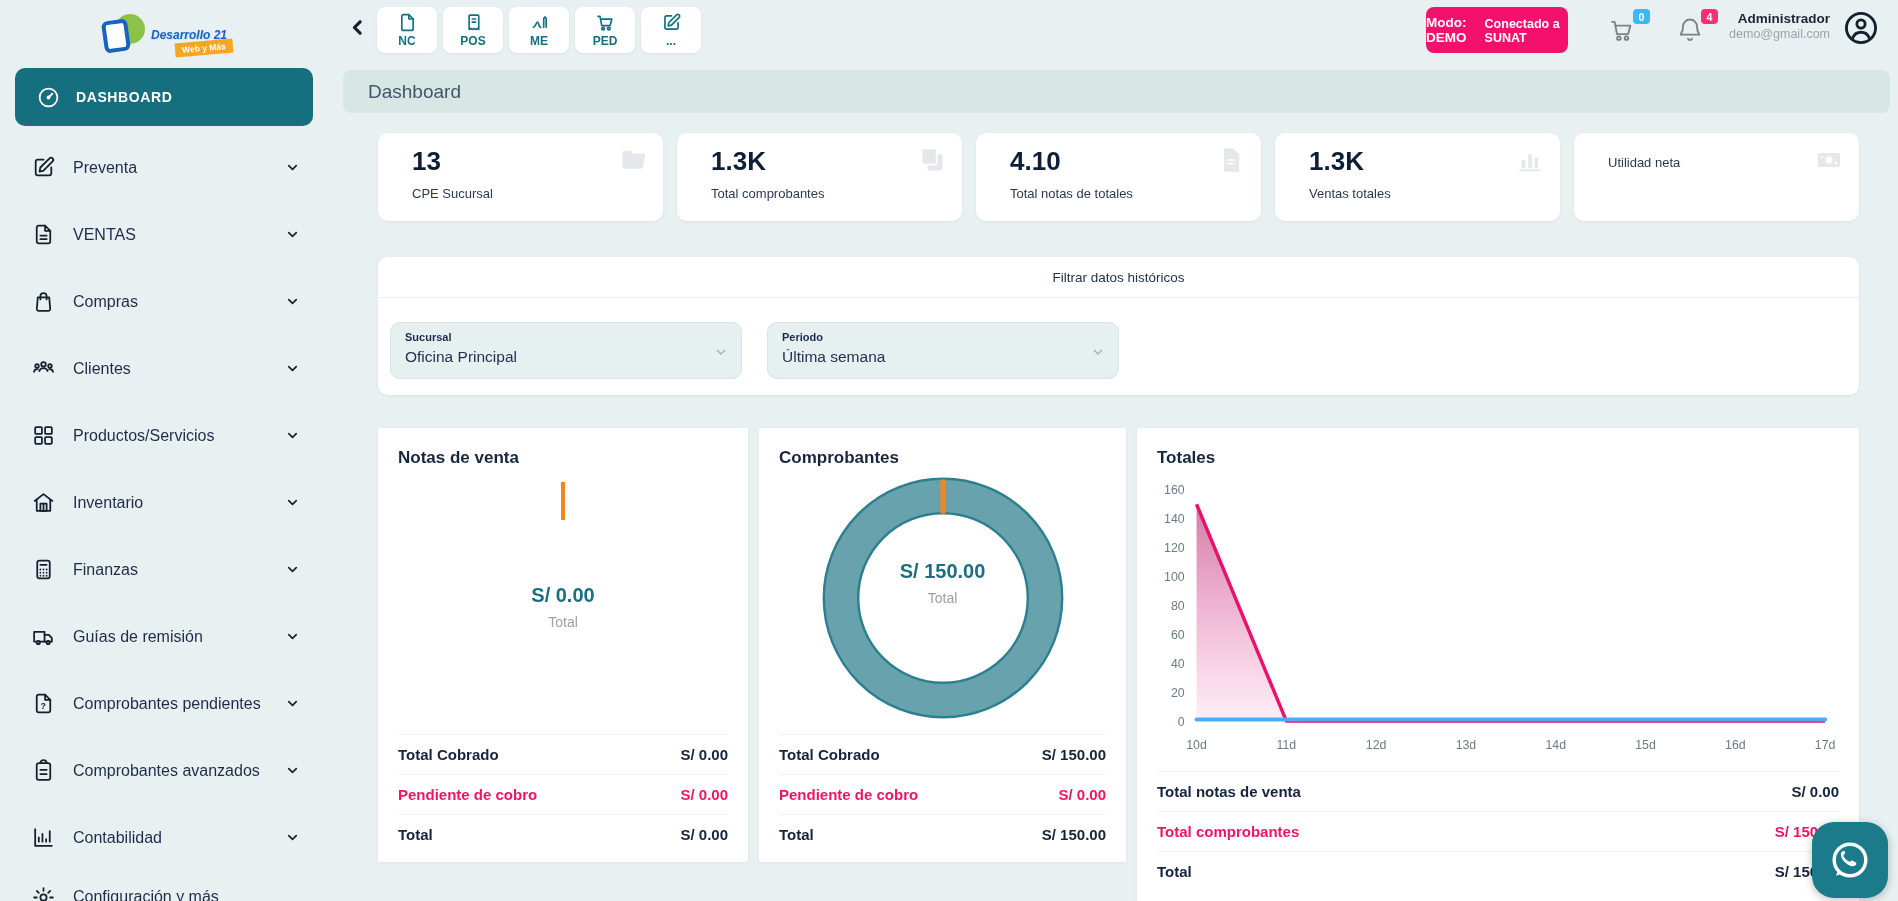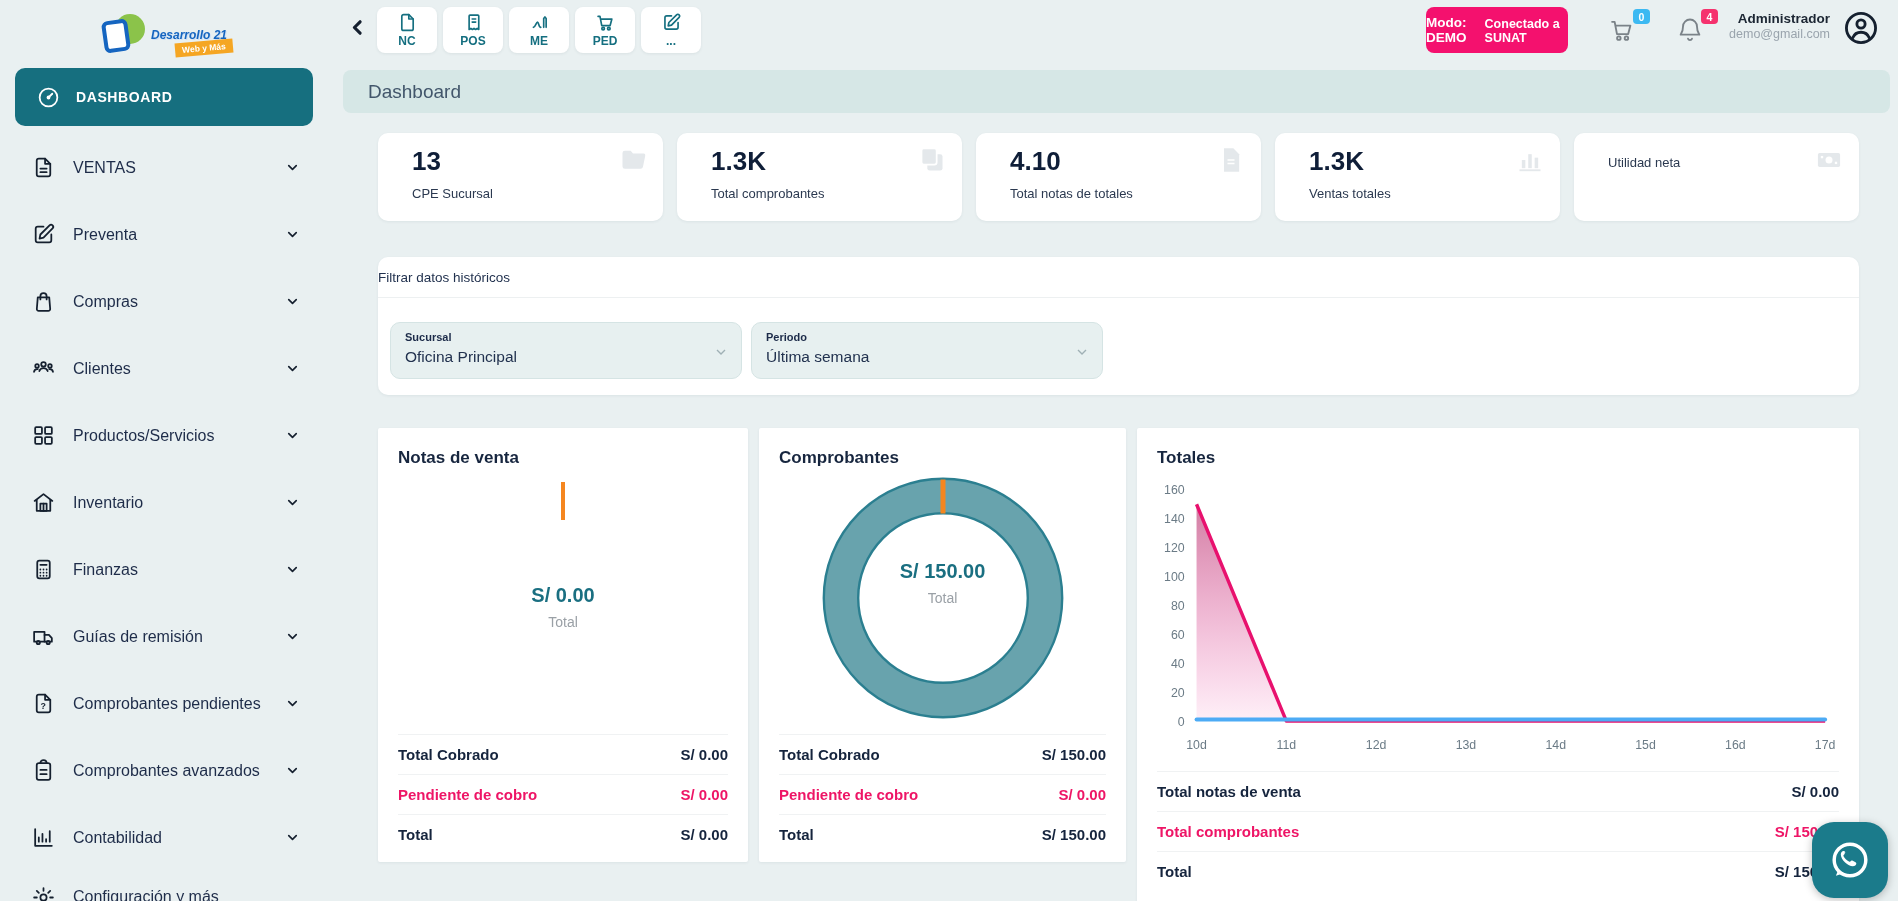--- a/index.html
+++ b/index.html
@@ -44,22 +44,22 @@
 .avatar{position:absolute;left:1514px;top:9px;width:38px;height:38px;color:#15202f;cursor:pointer}
 .avatar .ic{width:38px;height:38px;stroke-width:1.8}
 
 .titlebar{margin:10px 9px 0 15px;height:43px;background:#d6e7e6;border-radius:8px;display:flex;align-items:center;padding:0 25px;font-size:19px;color:#42566b}
 .stats{display:flex;gap:14px;margin:20px 40px 0 50px}
 .stat{flex:1;background:#fff;border-radius:10px;height:88px;padding:13px 34px;position:relative;box-shadow:0 1px 3px rgba(40,70,80,.07)}
 .stat .v{font-size:26px;font-weight:bold;color:#0f1e38}
 .stat .l{font-size:13px;color:#2b3950;margin-top:9px}
 .stat .sic{position:absolute;right:16px;top:13px;width:28px;height:28px;fill:#e4e8eb;stroke:none}
 .filter-card{margin:36px 40px 0 50px;background:#fff;border-radius:10px;height:138px;padding-top:13px;box-shadow:0 1px 3px rgba(40,70,80,.07)}
-.ftitle{text-align:left;font-size:13.5px;color:#22324f;padding-bottom:12px;border-bottom:1px solid #edf0f1}
-.fields{display:flex;gap:9px;padding:24px 0 0 12px}
+.ftitle{text-align:center;font-size:13.5px;color:#22324f;padding-bottom:12px;border-bottom:1px solid #edf0f1}
+.fields{display:flex;gap:25px;padding:24px 0 0 12px}
 .select{width:352px;height:57px;background:#e7f0f0;border:1px solid #d5e4e4;border-radius:10px;padding:8px 14px;position:relative;cursor:pointer}
 .slabel{font-size:11px;font-weight:bold;color:#1c2b49}
 .svalue{font-size:15.5px;color:#22324f;margin-top:5px}
 .sarrow{position:absolute;right:12px;top:21px;width:16px;height:16px;color:#9fb0b5}
 
 .charts{display:flex;gap:11px;margin:33px 40px 0 50px;align-items:flex-start}
 .card{background:#fff;border-radius:2px;position:relative;box-shadow:0 1px 3px rgba(40,70,80,.07)}
 .card.notas{width:370px;height:434px;padding:20px}
 .card.compr{width:367px;height:434px;padding:20px}
 .card.totales{flex:1;height:520px;padding:20px}
@@ -103,35 +103,35 @@
           <circle cx="12" cy="12" r="8.5"></circle>
           <path d="M12 12l3.6-3.6"></path>
           <circle cx="12" cy="12" r="1" fill="currentColor"></circle>
         </svg>
       <span>DASHBOARD</span>
     </div>
 
     <nav class="nav">
       <div class="nav-item">
         <svg class="ic" viewBox="0 0 24 24">
+            <path d="M12 4.5H6.5a2 2 0 0 0-2 2v11a2 2 0 0 0 2 2h11a2 2 0 0 0 2-2V12"></path>
+            <path d="M17.8 3.2a2 2 0 0 1 2.9 2.9L12 15l-3.8.9L9 12z"></path>
+          </svg>
+        <span class="nlabel">Preventa</span>
+        <svg class="chev" viewBox="0 0 24 24">
+            <path d="M6 9l6 6 6-6"></path>
+          </svg>
+      </div>
+      <div class="nav-item">
+        <svg class="ic" viewBox="0 0 24 24">
             <path d="M13.5 3.5h-6a2 2 0 0 0-2 2v13a2 2 0 0 0 2 2h9a2 2 0 0 0 2-2V8.5z"></path>
             <path d="M13.5 3.5v5h5"></path>
             <path d="M9 13h6M9 16.5h6"></path>
           </svg>
         <span class="nlabel">VENTAS</span>
-        <svg class="chev" viewBox="0 0 24 24">
-            <path d="M6 9l6 6 6-6"></path>
-          </svg>
-      </div>
-      <div class="nav-item">
-        <svg class="ic" viewBox="0 0 24 24">
-            <path d="M12 4.5H6.5a2 2 0 0 0-2 2v11a2 2 0 0 0 2 2h11a2 2 0 0 0 2-2V12"></path>
-            <path d="M17.8 3.2a2 2 0 0 1 2.9 2.9L12 15l-3.8.9L9 12z"></path>
-          </svg>
-        <span class="nlabel">Preventa</span>
         <svg class="chev" viewBox="0 0 24 24">
             <path d="M6 9l6 6 6-6"></path>
           </svg>
       </div>
       <div class="nav-item">
         <svg class="ic" viewBox="0 0 24 24">
             <path d="M6.5 8h11l.9 11a1.8 1.8 0 0 1-1.8 2H7.4a1.8 1.8 0 0 1-1.8-2z"></path>
             <path d="M9 10V7a3 3 0 0 1 6 0v3"></path>
           </svg>
         <span class="nlabel">Compras</span>

